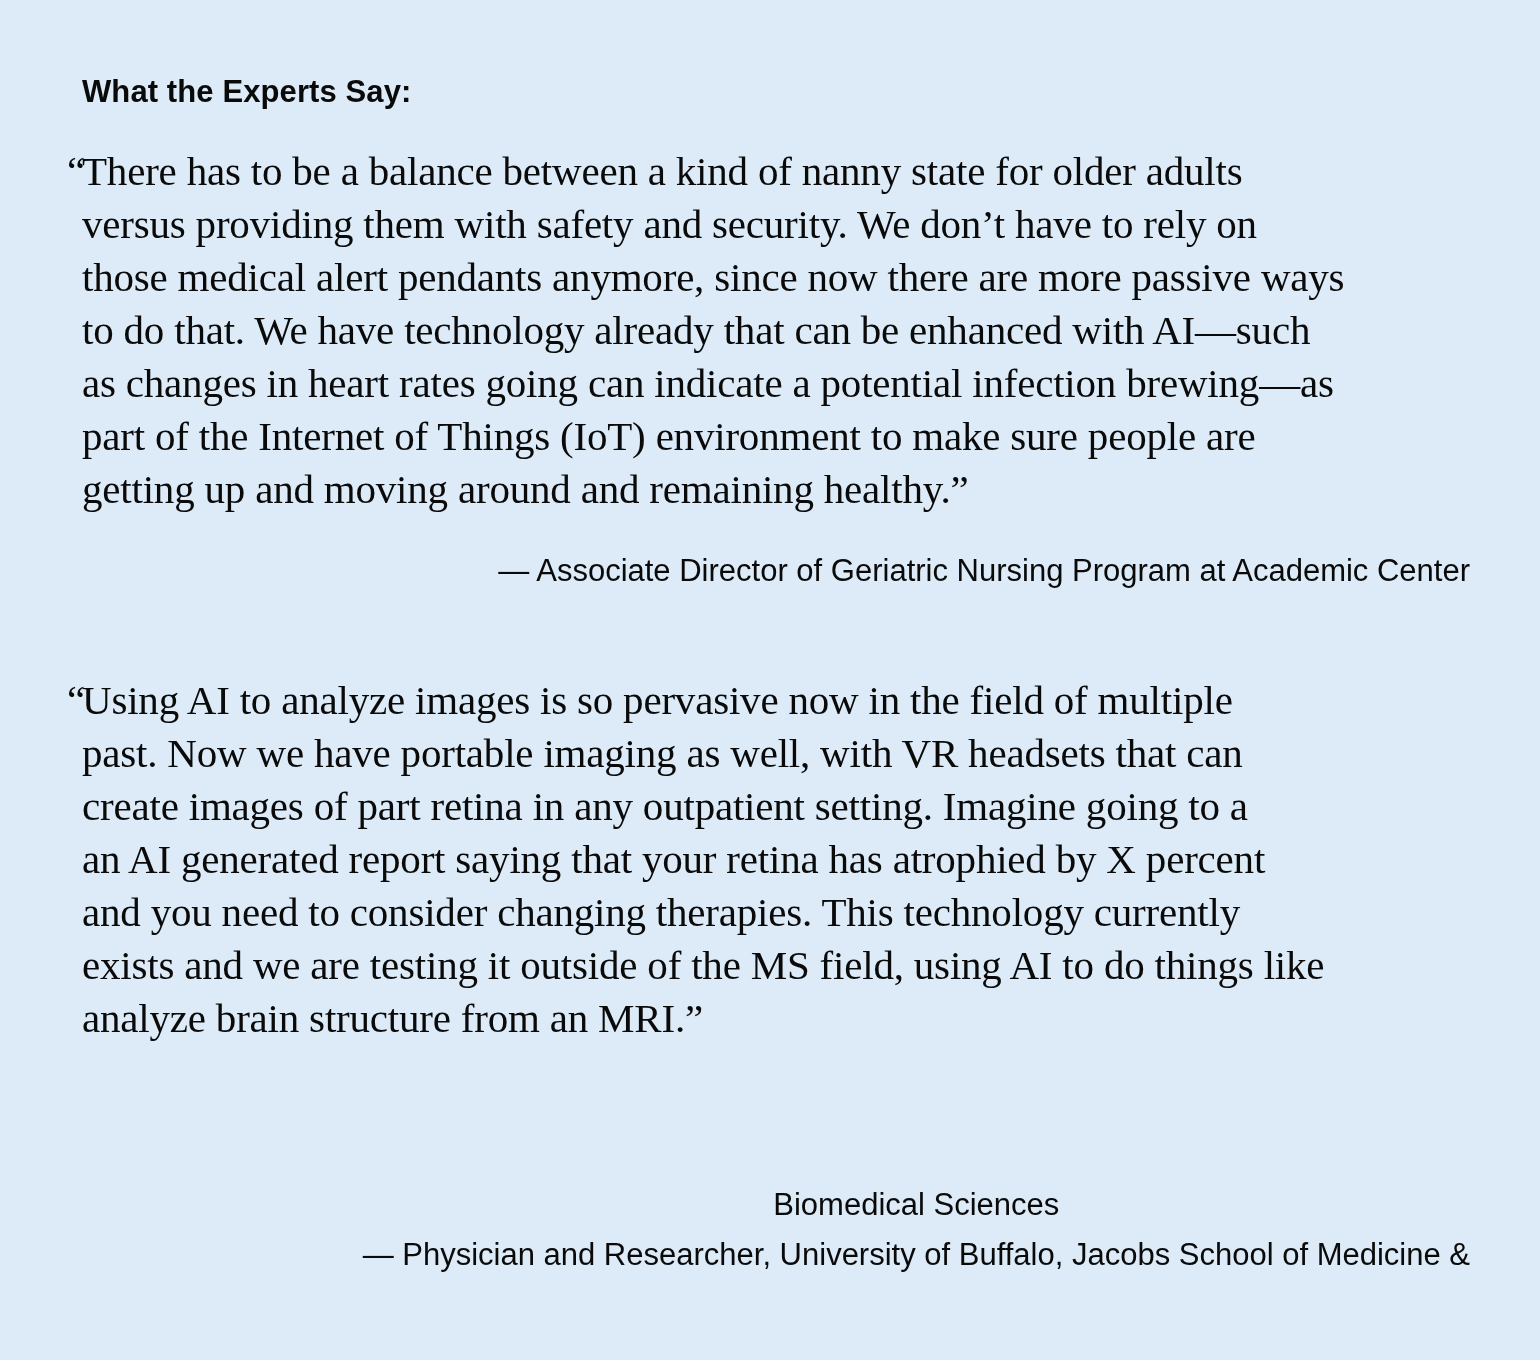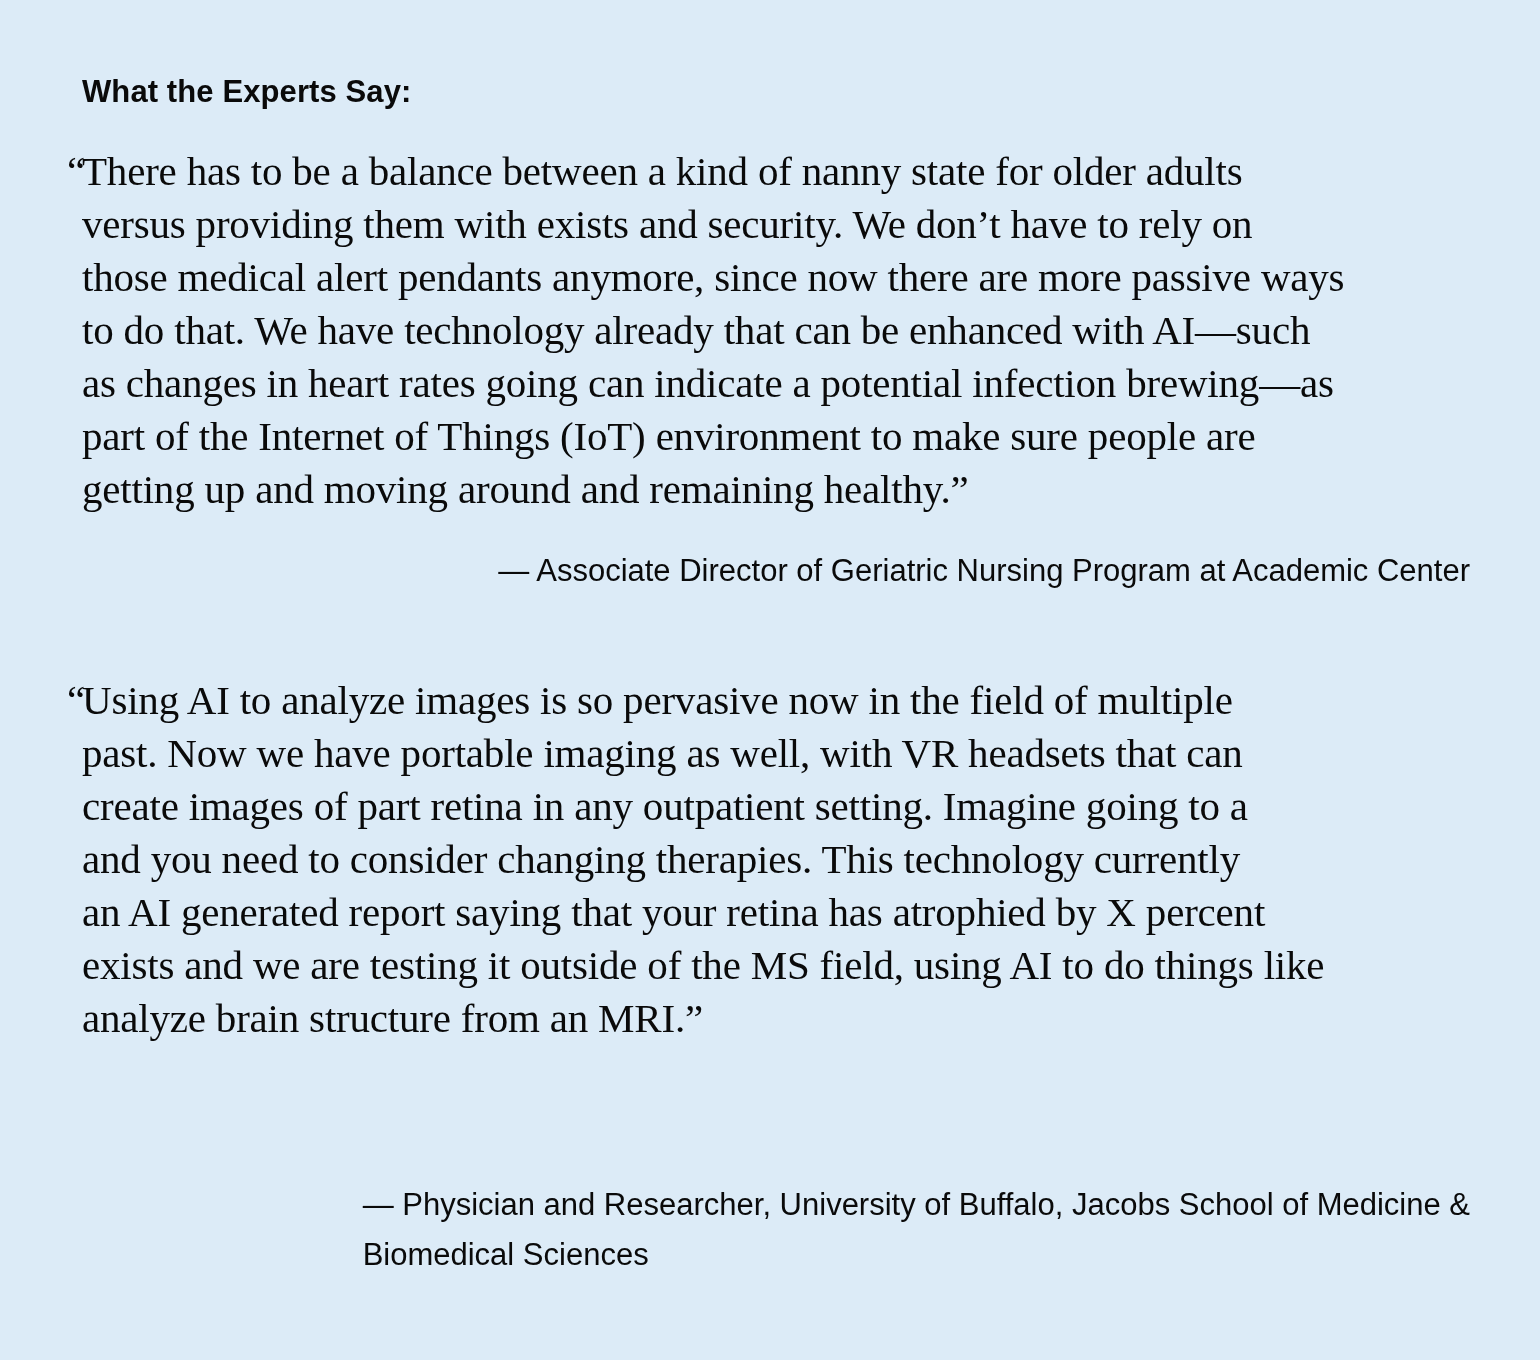--- a/index.html
+++ b/index.html
@@ -43,56 +43,56 @@
     position: absolute;
     left: -15px;
   }
   .attrib {
     position: absolute;
     right: 70px;
     margin: 0;
     font-family: "Liberation Sans", sans-serif;
     font-size: 31px;
     line-height: 50px;
-    text-align: left;
+    text-align: center;
   }
   .attrib .line {
     display: block;
     white-space: nowrap;
   }
   #quote1 { top: 145px; }
   #attrib1 { top: 546px; }
   #quote2 { top: 674px; }
   #attrib2 { top: 1180px; }
 </style>
 </head>
 <body>
 
 <h2 class="heading">What the Experts Say:</h2>
 
 <blockquote class="quote" id="quote1">
   <span class="line first"><span class="oq">“</span><span>There has to be a balance between a kind of nanny state for older adults</span></span>
-  <span class="line">versus providing them with exists and security. We don’t have to rely on</span>
+  <span class="line">versus providing them with safety and security. We don’t have to rely on</span>
   <span class="line">those medical alert pendants anymore, since now there are more passive ways</span>
   <span class="line">to do that. We have technology already that can be enhanced with AI—such</span>
   <span class="line">as changes in heart rates going can indicate a potential infection brewing—as</span>
   <span class="line">part of the Internet of Things (IoT) environment to make sure people are</span>
   <span class="line">getting up and moving around and remaining healthy.”</span>
 </blockquote>
 
 <p class="attrib" id="attrib1">
   <span class="line">— Associate Director of Geriatric Nursing Program at Academic Center</span>
 </p>
 
 <blockquote class="quote" id="quote2">
   <span class="line first"><span class="oq">“</span><span>Using AI to analyze images is so pervasive now in the field of multiple</span></span>
   <span class="line">past. Now we have portable imaging as well, with VR headsets that can</span>
   <span class="line">create images of part retina in any outpatient setting. Imagine going to a</span>
+  <span class="line">an AI generated report saying that your retina has atrophied by X percent</span>
   <span class="line">and you need to consider changing therapies. This technology currently</span>
-  <span class="line">an AI generated report saying that your retina has atrophied by X percent</span>
   <span class="line">exists and we are testing it outside of the MS field, using AI to do things like</span>
   <span class="line">analyze brain structure from an MRI.”</span>
 </blockquote>
 
 <p class="attrib" id="attrib2">
+  <span class="line">Biomedical Sciences</span>
   <span class="line">— Physician and Researcher, University of Buffalo, Jacobs School of Medicine &amp;</span>
-  <span class="line">Biomedical Sciences</span>
 </p>
 
 </body></html>

